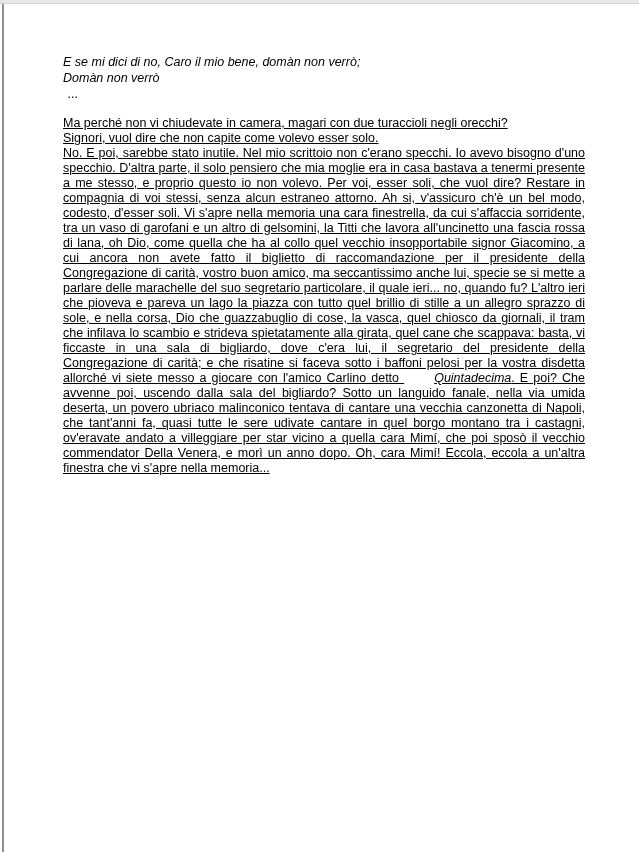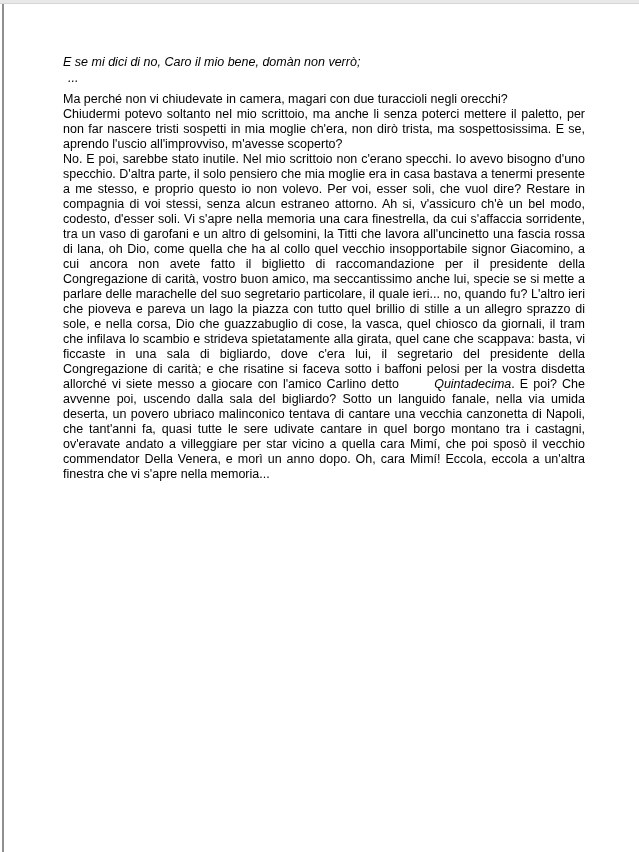--- a/index.html
+++ b/index.html
@@ -34,42 +34,44 @@
     left: 63px;
     top: 54px;
     width: 522px;
     font-size: 12.5px;
     line-height: 15px;
     letter-spacing: 0;
   }
   .verse {
     font-style: italic;
     line-height: 16px;
-    margin: 0 0 6px 0;
+    margin: 0 0 14px 0;
   }
   .verse-line { white-space: pre; }
   .verse-line.indent { padding-left: 5px; }
   .para {
     margin: 0;
     text-align: justify;
+    text-decoration: underline;
   }
   .italic { font-style: italic; margin-left: 30px; }
 </style>
 </head>
 <body>
 
 <div class="page">
   <div class="top-edge"></div>
   <div class="left-edge"></div>
 
   <div class="content">
 
     <div class="verse">
       <div class="verse-line">E se mi dici di no, Caro il mio bene, domàn non verrò;</div>
+      <div class="verse-line">Domàn non verrò</div>
       <div class="verse-line indent">...</div>
     </div>
 
     <p class="para">Ma perché non vi chiudevate in camera, magari con due turaccioli negli orecchi?</p>
-    <p class="para">Chiudermi potevo soltanto nel mio scrittoio, ma anche li senza poterci mettere il paletto, per non far nascere tristi sospetti in mia moglie ch'era, non dirò trista, ma sospettosissima. E se, aprendo l'uscio all'improvviso, m'avesse scoperto?</p>
+    <p class="para">Signori, vuol dire che non capite come volevo esser solo.</p>
     <p class="para"><span>No. E poi, sarebbe stato inutile. Nel mio scrittoio non c'erano specchi. Io avevo bisogno d'uno specchio. D'altra parte, il solo pensiero che mia moglie era in casa bastava a tenermi presente a me stesso, e proprio questo io non volevo. Per voi, esser soli, che vuol dire? Restare in compagnia di voi stessi, senza alcun estraneo attorno. Ah si, v'assicuro ch'è un bel modo, codesto, d'esser soli. Vi s'apre nella memoria una cara finestrella, da cui s'affaccia sorridente, tra un vaso di garofani e un altro di gelsomini, la Titti che lavora all'uncinetto una fascia rossa di lana, oh Dio, come quella che ha al collo quel vecchio insopportabile signor Giacomino, a cui ancora non avete fatto il biglietto di raccomandazione per il presidente della Congregazione di carità, vostro buon amico, ma seccantissimo anche lui, specie se si mette a parlare delle marachelle del suo segretario particolare, il quale ieri... no, quando fu? L'altro ieri che pioveva e pareva un lago la piazza con tutto quel brillio di stille a un allegro sprazzo di sole, e nella corsa, Dio che guazzabuglio di cose, la vasca, quel chiosco da giornali, il tram che infilava lo scambio e strideva spietatamente alla girata, quel cane che scappava: basta, vi ficcaste in una sala di bigliardo, dove c'era lui, il segretario del presidente della Congregazione di carità; e che risatine si faceva sotto i baffoni pelosi per la vostra disdetta allorché vi siete messo a giocare con l'amico Carlino detto </span><span class="italic">Quintadecima</span><span>. E poi? Che avvenne poi, uscendo dalla sala del bigliardo? Sotto un languido fanale, nella via umida deserta, un povero ubriaco malinconico tentava di cantare una vecchia canzonetta di Napoli, che tant'anni fa, quasi tutte le sere udivate cantare in quel borgo montano tra i castagni, ov'eravate andato a villeggiare per star vicino a quella cara Mimí, che poi sposò il vecchio commendator Della Venera, e morì un anno dopo. Oh, cara Mimí! Eccola, eccola a un'altra finestra che vi s'apre nella memoria...</span></p>
 
   </div>
 </div>
 
 </body></html>

